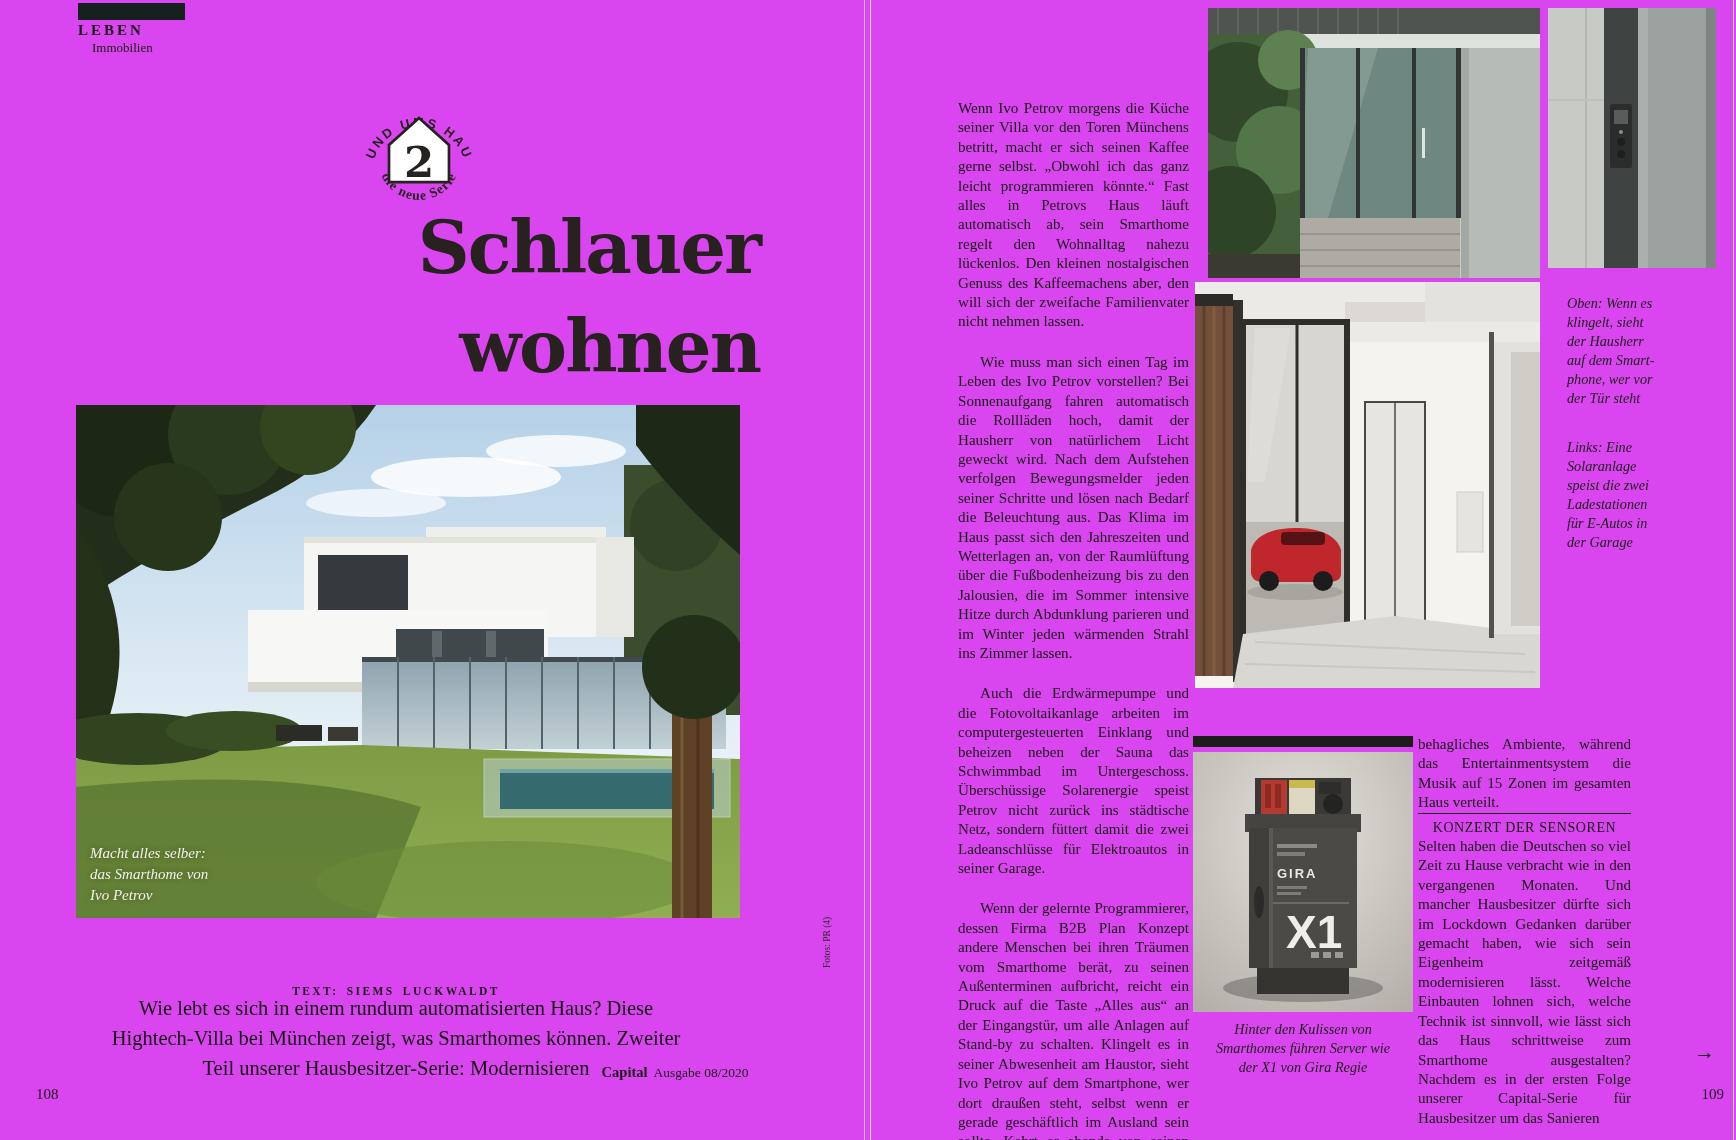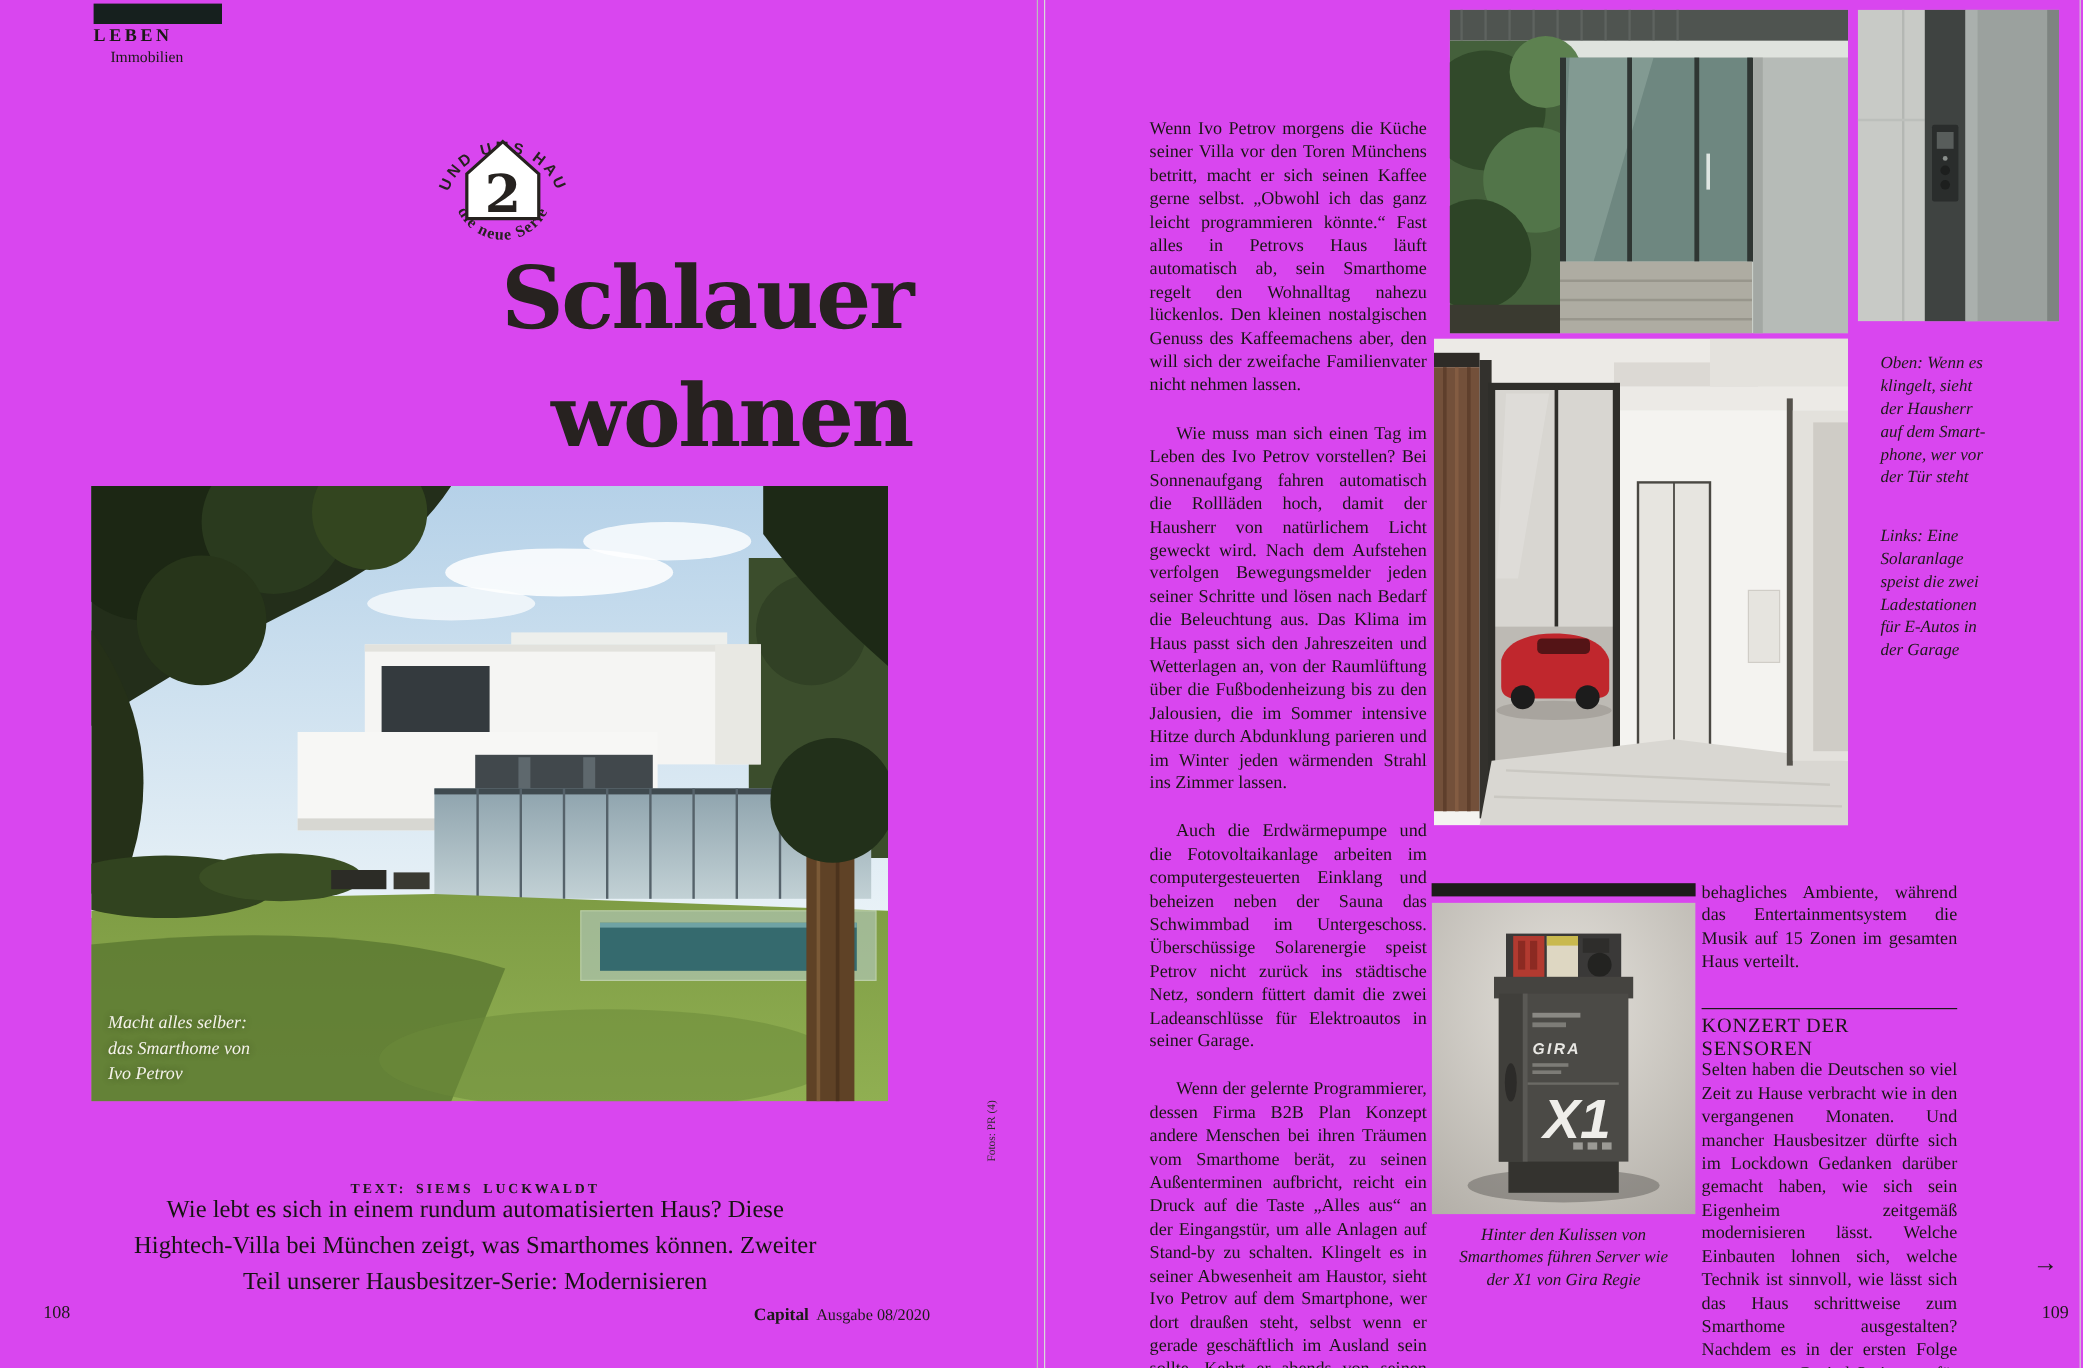--- a/index.html
+++ b/index.html
@@ -29,46 +29,46 @@
 
   .villa-photo{left:76px;top:405px;width:664px;height:513px;overflow:hidden;text-decoration:underline;}
   .villa-caption{left:90px;top:843px;width:220px;font-style:italic;font-size:15px;line-height:21px;color:#f4f2ea;
     text-shadow:0 0 6px rgba(30,40,10,.45);}
 
   .byline{left:96px;top:961px;width:600px;text-align:center;font-weight:bold;font-size:11.5px;
     letter-spacing:2.4px;word-spacing:3px;color:#1d1b19;margin-top:24px;}
   .standfirst{left:96px;top:993px;width:600px;text-align:center;font-size:20.5px;line-height:30px;color:#161412;}
 
   .folio-left{left:36px;top:1086px;font-size:15px;color:#1d1b19;}
-  .folio-center{left:575px;top:1088px;width:200px;text-align:right;font-size:13.5px;color:#1d1b19;}
+  .folio-center{left:575px;top:1064px;width:200px;text-align:center;font-size:13.5px;color:#1d1b19;}
   .folio-center b{font-size:14.5px;}
   .folio-right{left:1680px;top:1086px;width:44px;text-align:right;font-size:15px;color:#1d1b19;}
 
   
   .body-col{font-size:15.1px;line-height:19.4px;text-align:justify;hyphens:auto;color:#191715;}
   .col1{left:958px;top:99px;width:231px;}
   .col3{left:1418px;top:735px;width:213px;}
   .para{margin:0;}
   .para.indent{text-indent:22px;margin-top:21px;}
-  .sec-head{margin-top:27px;border-top:1.5px solid #1d1b19;padding-top:4px;
-    font-size:17px;letter-spacing:.6px;text-align:left;}
+  .sec-head{border-top:1.5px solid #1d1b19;padding-top:4px;
+    font-size:14px;letter-spacing:.6px;text-align:center;}
   .credit{left:822px;top:968px;width:70px;font-size:9.5px;color:#2e2c2a;
     transform:rotate(-90deg);transform-origin:top left;}
 
   
   .photo-a{left:1208px;top:8px;width:332px;height:270px;overflow:hidden;}
   .photo-b{left:1548px;top:8px;width:168px;height:260px;overflow:hidden;}
   .corridor-photo{left:1195px;top:282px;width:345px;height:406px;overflow:hidden;}
 
   .cap-right{left:1567px;width:152px;font-style:italic;font-size:14.2px;line-height:19px;color:#1d1b19;}
   .cap-top{top:294px;}
   .cap-left{top:438px;}
 
   .x1-bar{left:1193px;top:736px;width:220px;height:11px;background:#1d1c1a;}
-  .x1-photo{left:1193px;top:752px;width:228px;height:260px;overflow:hidden;font-style:italic;}
+  .x1-photo{left:1193px;top:752px;width:228px;height:260px;overflow:hidden;}
   .x1-caption{left:1178px;top:1020px;width:250px;text-align:center;font-style:italic;
     font-size:14.2px;line-height:19px;color:#1d1b19;}
   .x1-brand{font-family:"Liberation Sans",sans-serif;font-weight:bold;font-size:13px;letter-spacing:2px;fill:#e9e8e4;}
   .x1-model{font-family:"Liberation Sans",sans-serif;font-weight:bold;font-size:46px;fill:#efeeea;}
 
   .cont-arrow{left:1694px;top:1040px;font-size:21px;color:#1d1b19;}
 </style>
 </head>
 <body>
 

